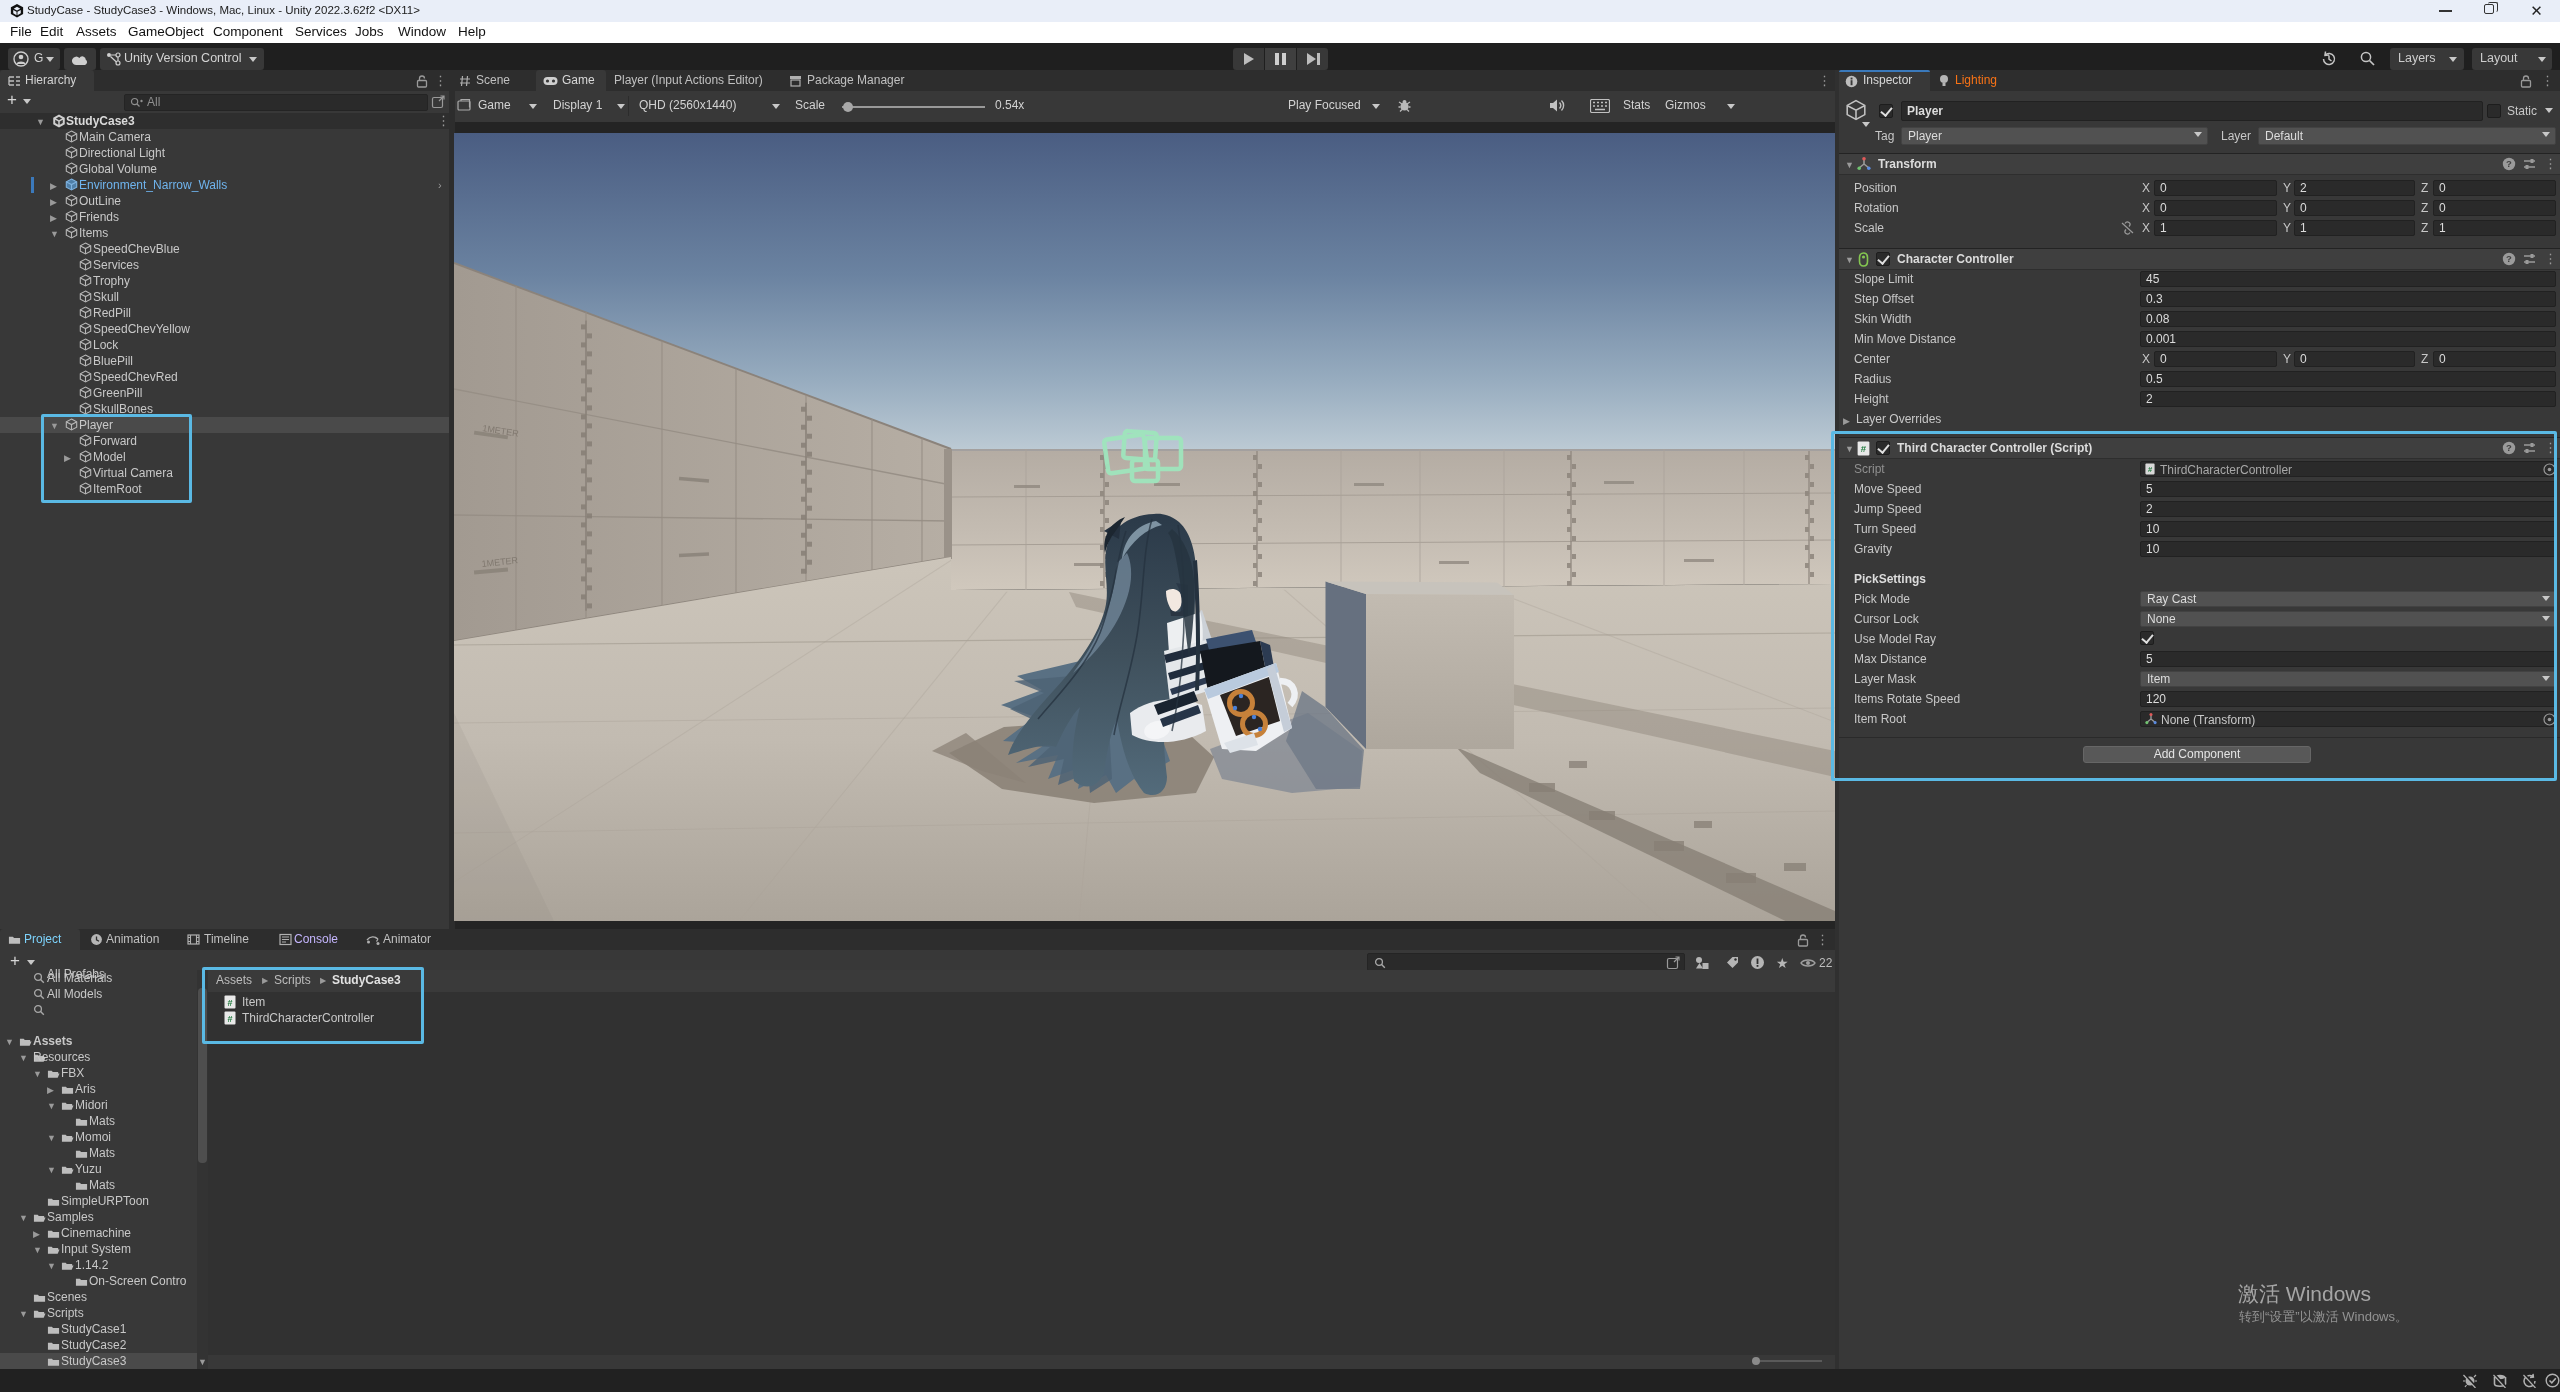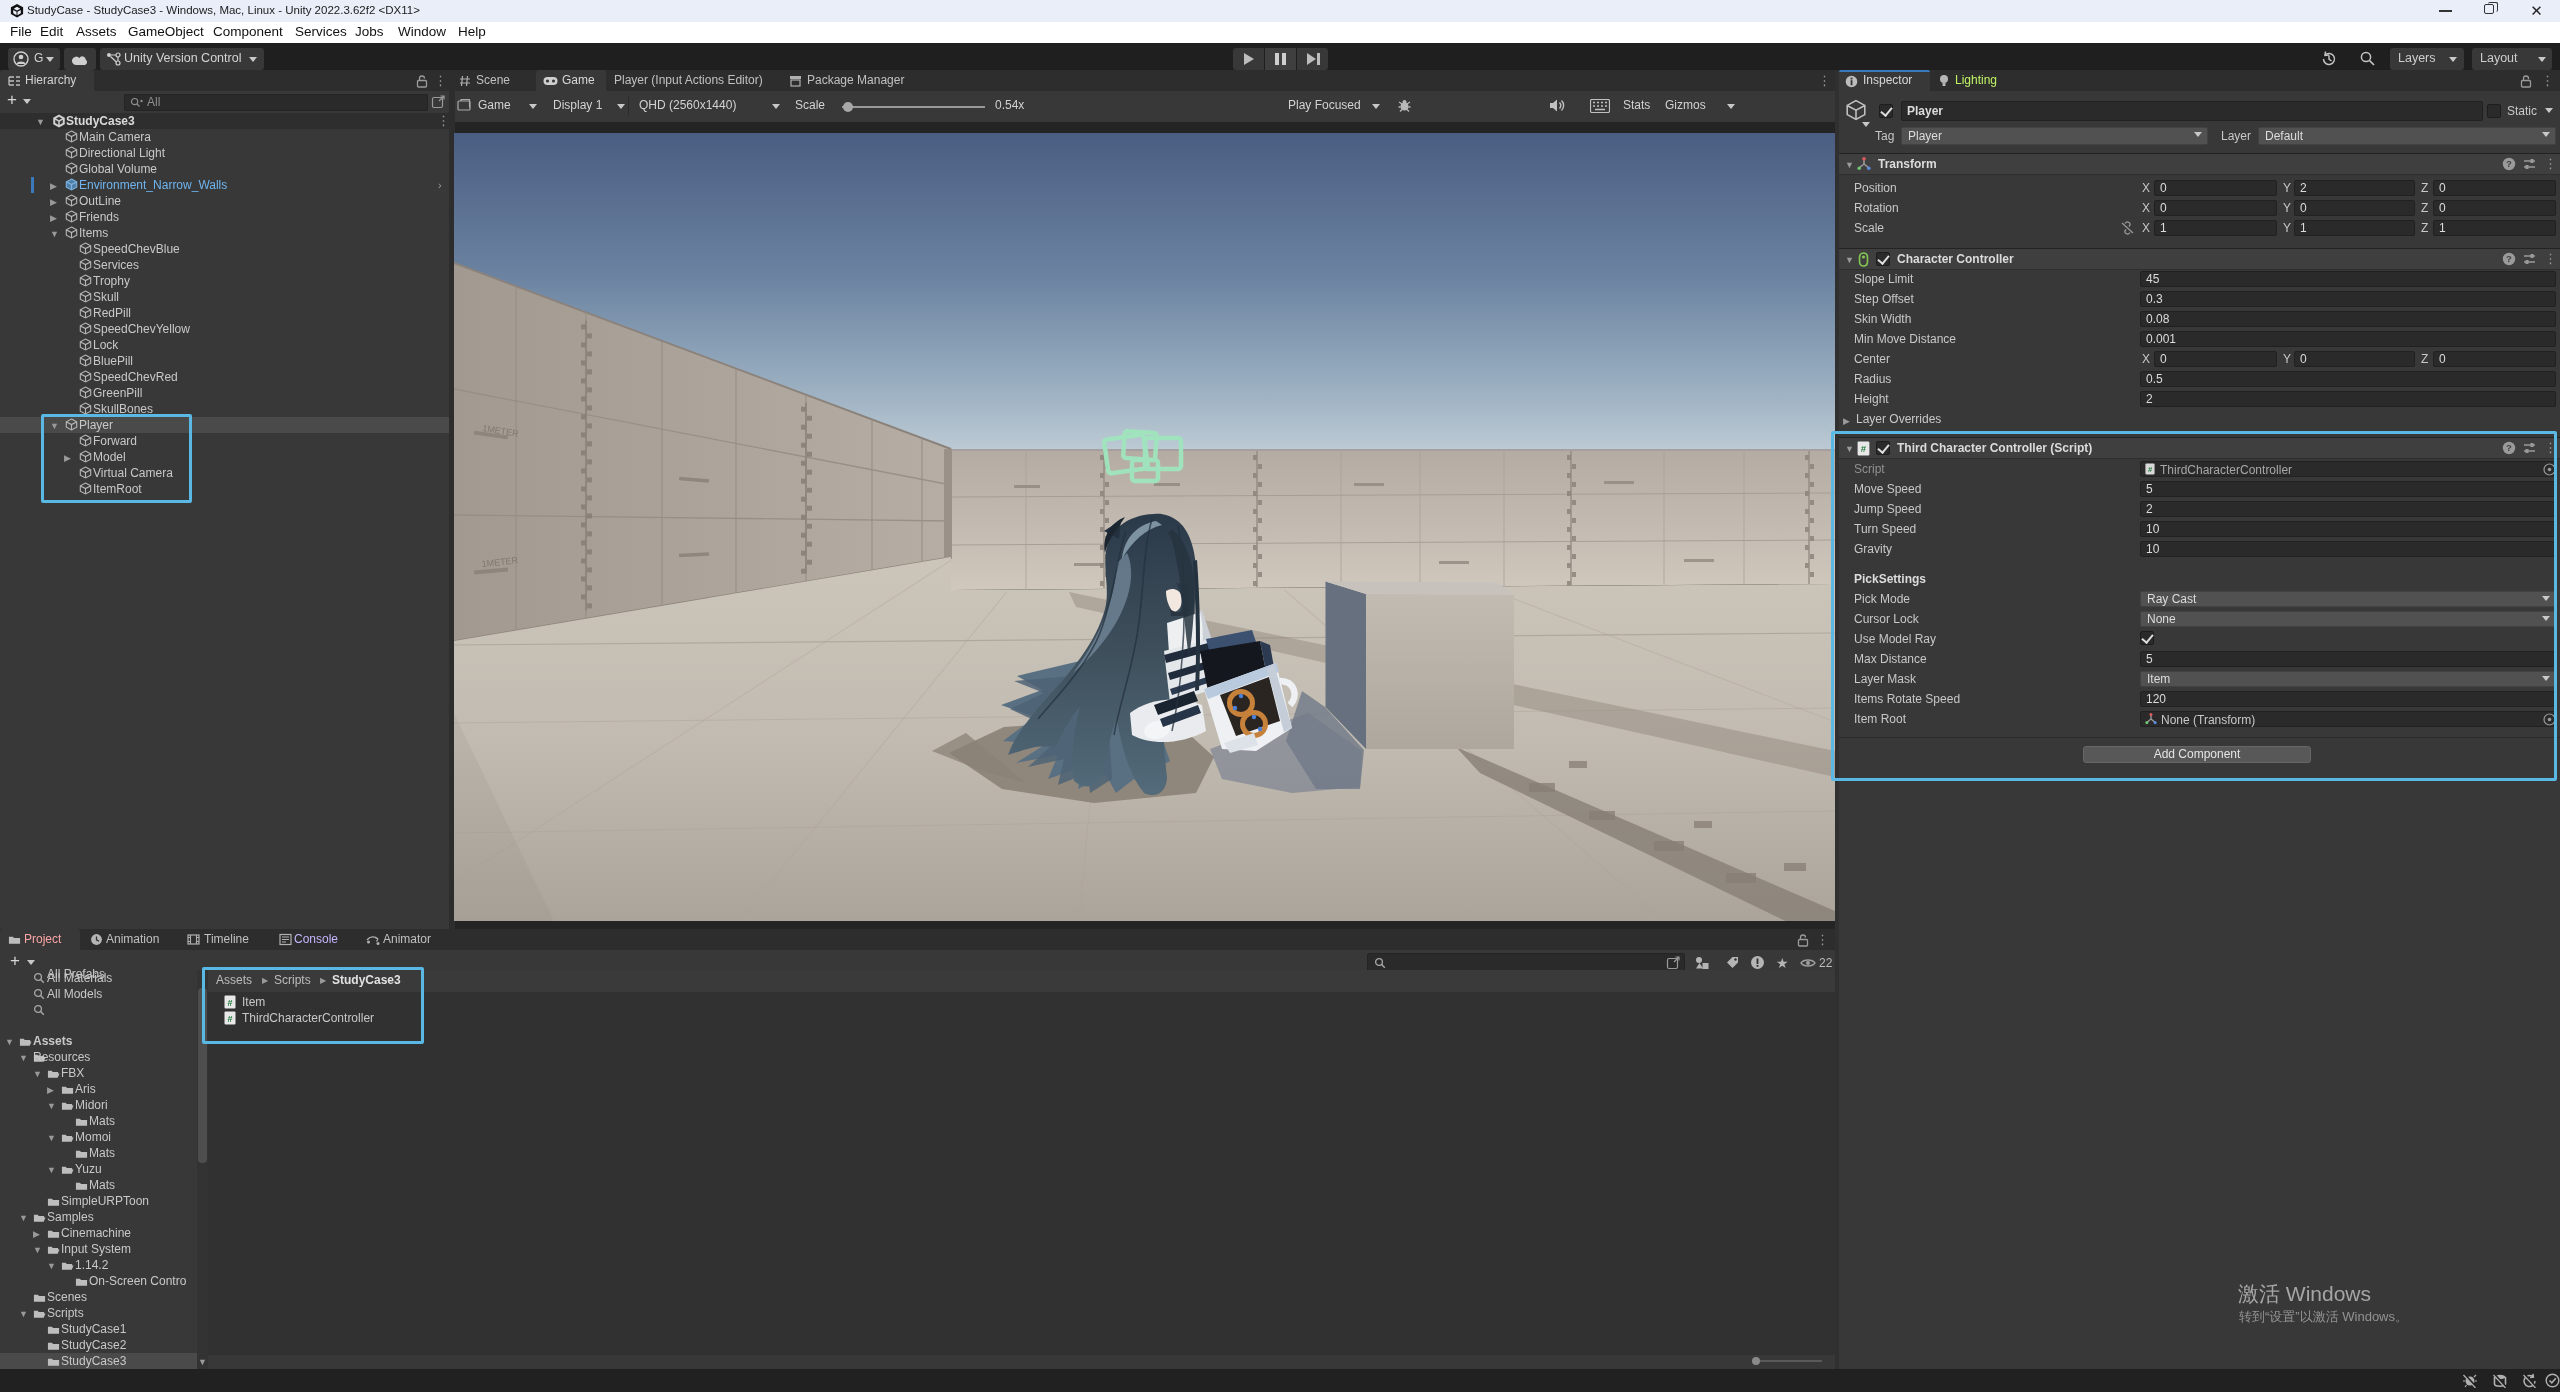--- a/index.html
+++ b/index.html
@@ -617,21 +617,21 @@
  <rect x="691" y="305" width="36" height="31" rx="3"></rect>
  <rect x="678" y="327" width="26" height="21" rx="3"></rect>
 </g>
   </svg>
 <div class="a" style="left:0;top:930px;width:1835px;height:439px;background:#383838"></div>
 <div class="a" style="left:0;top:929px;width:1835px;height:21px;background:#2d2d2d"></div>
 <div class="a" style="left:0;top:929px;width:80px;height:21px;background:#383838;border-radius:3px 3px 0 0"></div>
 <svg class="a" style="left:8px;top:934px" width="13" height="11" viewBox="0 0 14 11">
     <path d="M1 2.5 H5.2 L6.5 4 H13 V10 H1 Z" fill="#bdbdbd"></path>
   </svg>
-<div class="a" style="left:24px;top:932px;font-size:12px;color:#fca5a5">Project</div>
+<div class="a" style="left:24px;top:932px;font-size:12px;color:#7dd3fc">Project</div>
 <svg class="a" style="left:90px;top:933px" width="13" height="13" viewBox="0 0 13 13">
     <circle cx="6.5" cy="6.5" r="5.4" fill="#b5b5b5"></circle>
     <path d="M6.5 3.4 V6.8 L9 8.2" stroke="#2d2d2d" stroke-width="1.3" fill="none"></path>
   </svg>
 <div class="a" style="left:106px;top:932px;font-size:12px;color:#c0c0c0">Animation</div>
 <svg class="a" style="left:187px;top:933px" width="13" height="13" viewBox="0 0 13 13">
  <rect x="1" y="2" width="11" height="9" fill="none" stroke="#b0b0b0" stroke-width="1.2"></rect>
  <path d="M3.5 2 V11 M9.5 2 V11 M1 4.5 H3.5 M9.5 4.5 H12 M1 8.5 H3.5 M9.5 8.5 H12" stroke="#b0b0b0" stroke-width="1.1"></path>
 </svg>
 <div class="a" style="left:204px;top:932px;font-size:12px;color:#c0c0c0">Timeline</div>
@@ -824,21 +824,21 @@
 <svg class="a" style="left:1845px;top:75px" width="13" height="13" viewBox="0 0 13 13">
  <circle cx="6.5" cy="6.5" r="5.8" fill="#bdbdbd"></circle>
  <rect x="5.6" y="5.2" width="1.9" height="5" fill="#383838"></rect>
     <rect x="5.6" y="2.6" width="1.9" height="1.9" fill="#383838"></rect>
 </svg>
 <div class="a" style="left:1863px;top:73px;font-size:12px;color:#d8d8d8">Inspector</div>
 <svg class="a" style="left:1938px;top:74px" width="12" height="14" viewBox="0 0 12 14">
  <circle cx="6" cy="5" r="4" fill="#b5b5b5"></circle>
     <rect x="4.5" y="9" width="3" height="3" fill="#b5b5b5"></rect>
 </svg>
-<div class="a" style="left:1955px;top:73px;font-size:12px;color:#bef264">Lighting</div>
+<div class="a" style="left:1955px;top:73px;font-size:12px;color:#f97316">Lighting</div>
 <svg class="a" style="left:2520px;top:75px" width="12" height="13" viewBox="0 0 12 13">
  <rect x="1.5" y="5.5" width="9" height="6.5" rx="1" fill="none" stroke="#9a9a9a" stroke-width="1.3"></rect>
  <path d="M3.5 5.5 V3.5 A2.5 2.5 0 0 1 8.5 3.5 M8.5 3.5 V4.2" fill="none" stroke="#9a9a9a" stroke-width="1.3"></path>
 </svg>
 <div class="a" style="left:2541px;top:73px;color:#9a9a9a;font-size:13px">⋮</div>
 <svg class="a" style="left:1845px;top:99px" width="22" height="22" viewBox="0 0 13 13">
  <path d="M6.5 1 L11.7 3.8 V9.2 L6.5 12 L1.3 9.2 V3.8 Z" fill="none" stroke="#c4c4c4" stroke-width="0.9"></path>
  <path d="M1.5 4 L6.5 6.6 L11.5 4 M6.5 6.6 V11.8" fill="none" stroke="#c4c4c4" stroke-width="0.9"></path>
 </svg>
 <div class="ddv" style="left:1862px;top:122px;right:auto"></div>

